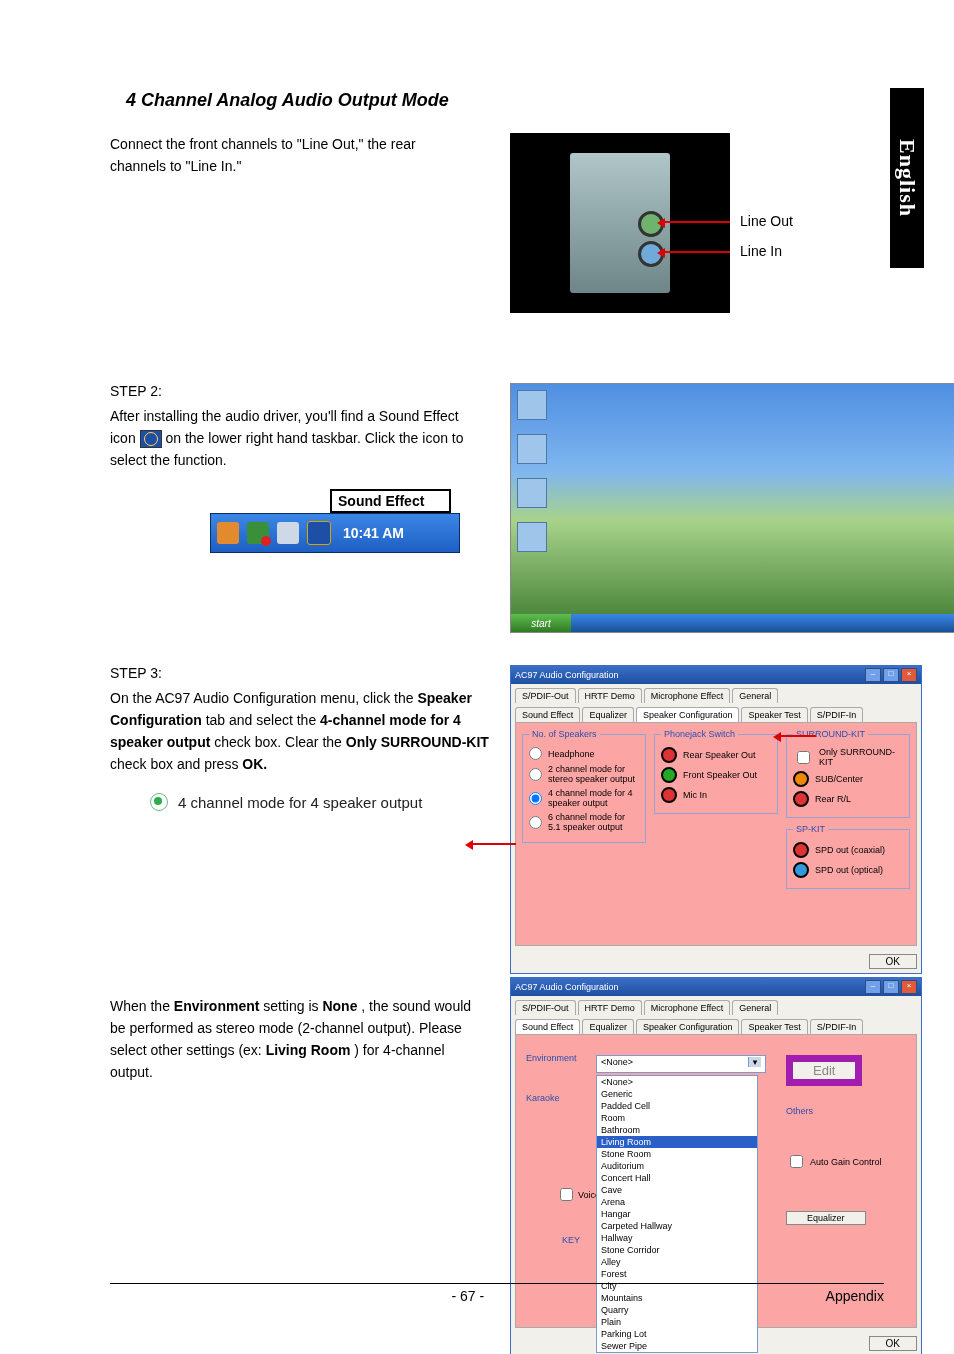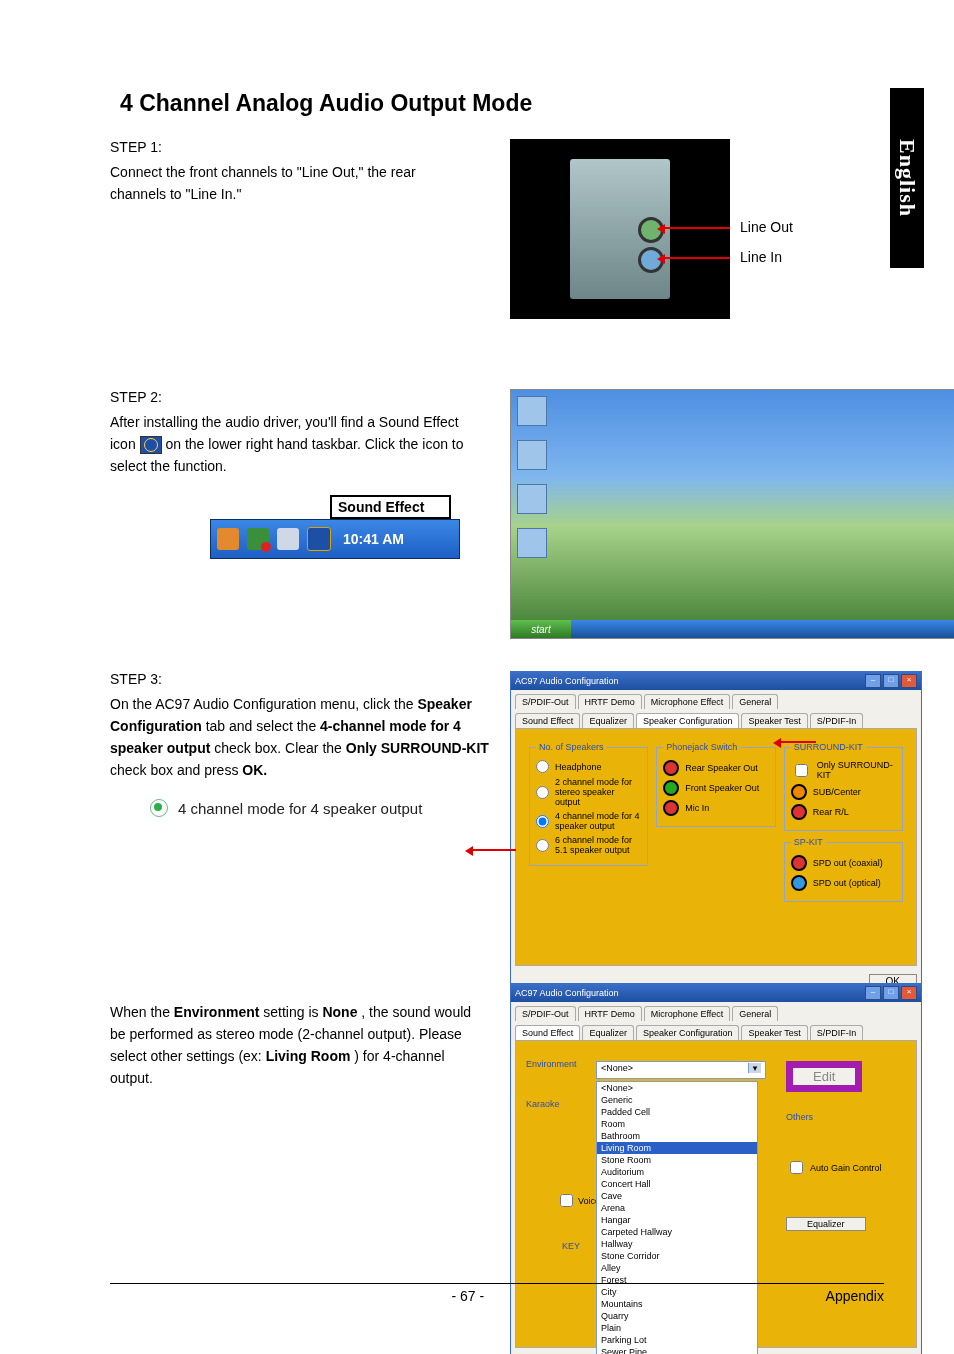--- a/index.html
+++ b/index.html
@@ -4,21 +4,21 @@
 <style>
   html,body{margin:0;padding:0;background:#fff;}
   body{font-family:Arial,Helvetica,sans-serif;color:#000;width:954px;height:1354px;position:relative;}
   .page{box-sizing:border-box;padding:90px 70px 60px 110px;}
 
   
   .lang-tab{position:absolute;top:88px;right:30px;width:34px;height:180px;background:#000;color:#fff;
     display:flex;align-items:center;justify-content:center;}
   .lang-tab span{writing-mode:vertical-rl;font-weight:bold;font-size:22px;letter-spacing:1px;font-family:"Times New Roman",serif;}
 
-  h2.title{font-size:23px;font-weight:bold;margin:0 0 22px 10px;}
+  h2.title{font-size:18px;font-weight:bold;margin:0 0 22px 16px;font-style:italic;}
   .step-label{font-size:14px;margin:0 0 6px 0;}
   p.body{font-size:14px;line-height:22px;margin:0;}
   .step-block{margin-bottom:30px;position:relative;}
 
   .step1-text{width:360px;}
   .step2-text{width:360px;}
   .step3-text{width:380px;}
 
   
   .fig1{position:absolute;left:400px;top:0;width:300px;}
@@ -69,21 +69,21 @@
   .radio-fig span{font-size:15px;font-family:Tahoma,Arial,sans-serif;color:#222;}
 
   .ac97-win{position:absolute;left:400px;top:0;width:410px;background:#f2f0ea;border:1px solid #3b6fc7;font-size:9px;font-family:Tahoma,Arial,sans-serif;}
   .winbar{height:18px;background:linear-gradient(#3b6fc7,#1d4fa1);color:#fff;display:flex;align-items:center;padding:0 4px;justify-content:space-between;}
   .winbar .btns{display:flex;gap:2px;}
   .winbar .wb{width:14px;height:12px;background:#6fa0e8;border:1px solid #2b4c86;font-size:8px;line-height:10px;text-align:center;color:#fff;}
   .winbar .wb.close{background:#e35a3a;}
   .tabs{display:flex;flex-wrap:wrap;padding:4px 4px 0 4px;}
   .tab{border:1px solid #aaa;border-bottom:none;padding:2px 6px;background:#f2f0ea;margin-right:2px;border-radius:3px 3px 0 0;}
   .tab.active{background:#fff;}
-  .wincontent{background:#eab308;margin:0 4px 4px 4px;border:1px solid #aaa;padding:13px;position:relative;min-height:210px;}
+  .wincontent{background:#fca5a5;margin:0 4px 4px 4px;border:1px solid #aaa;padding:6px;position:relative;min-height:210px;}
   fieldset.grp{border:1px solid #8fa5d6;margin:0 0 6px 0;padding:4px 6px 6px 6px;}
   fieldset.grp legend{color:#2a4fb0;padding:0 3px;}
   .spk-row{display:flex;align-items:center;gap:6px;margin:4px 0;}
   .spk-row input[type=radio]{margin:0;}
   .jack-dot{width:12px;height:12px;border-radius:50%;border:2px solid #000;display:inline-block;}
   .jack-dot.red{background:#d33;}
   .jack-dot.green{background:#2a2;}
   .jack-dot.blue{background:#39d;}
   .jack-dot.orange{background:#e80;}
   .ok-row{text-align:right;padding:4px;}
@@ -123,21 +123,20 @@
 <div class="page">
 
   <div class="lang-tab">
     <span>English</span>
   </div>
 
   <h2 class="title">4 Channel Analog Audio Output Mode</h2>
 
   <div class="step-block" style="min-height:200px;">
     <div class="step1-text">
-      <p class="step-label">STEP 1:</p>
       <p class="body">Connect the front channels to "Line Out," the rear channels to "Line In."</p>
     </div>
     <div class="fig1">
       <div class="photo">
         <div class="panel"></div>
         <div class="jack lo"></div>
         <div class="jack li"></div>
       </div>
       <div class="arrow a-lo"></div>
       <div class="arrow a-li"></div>

